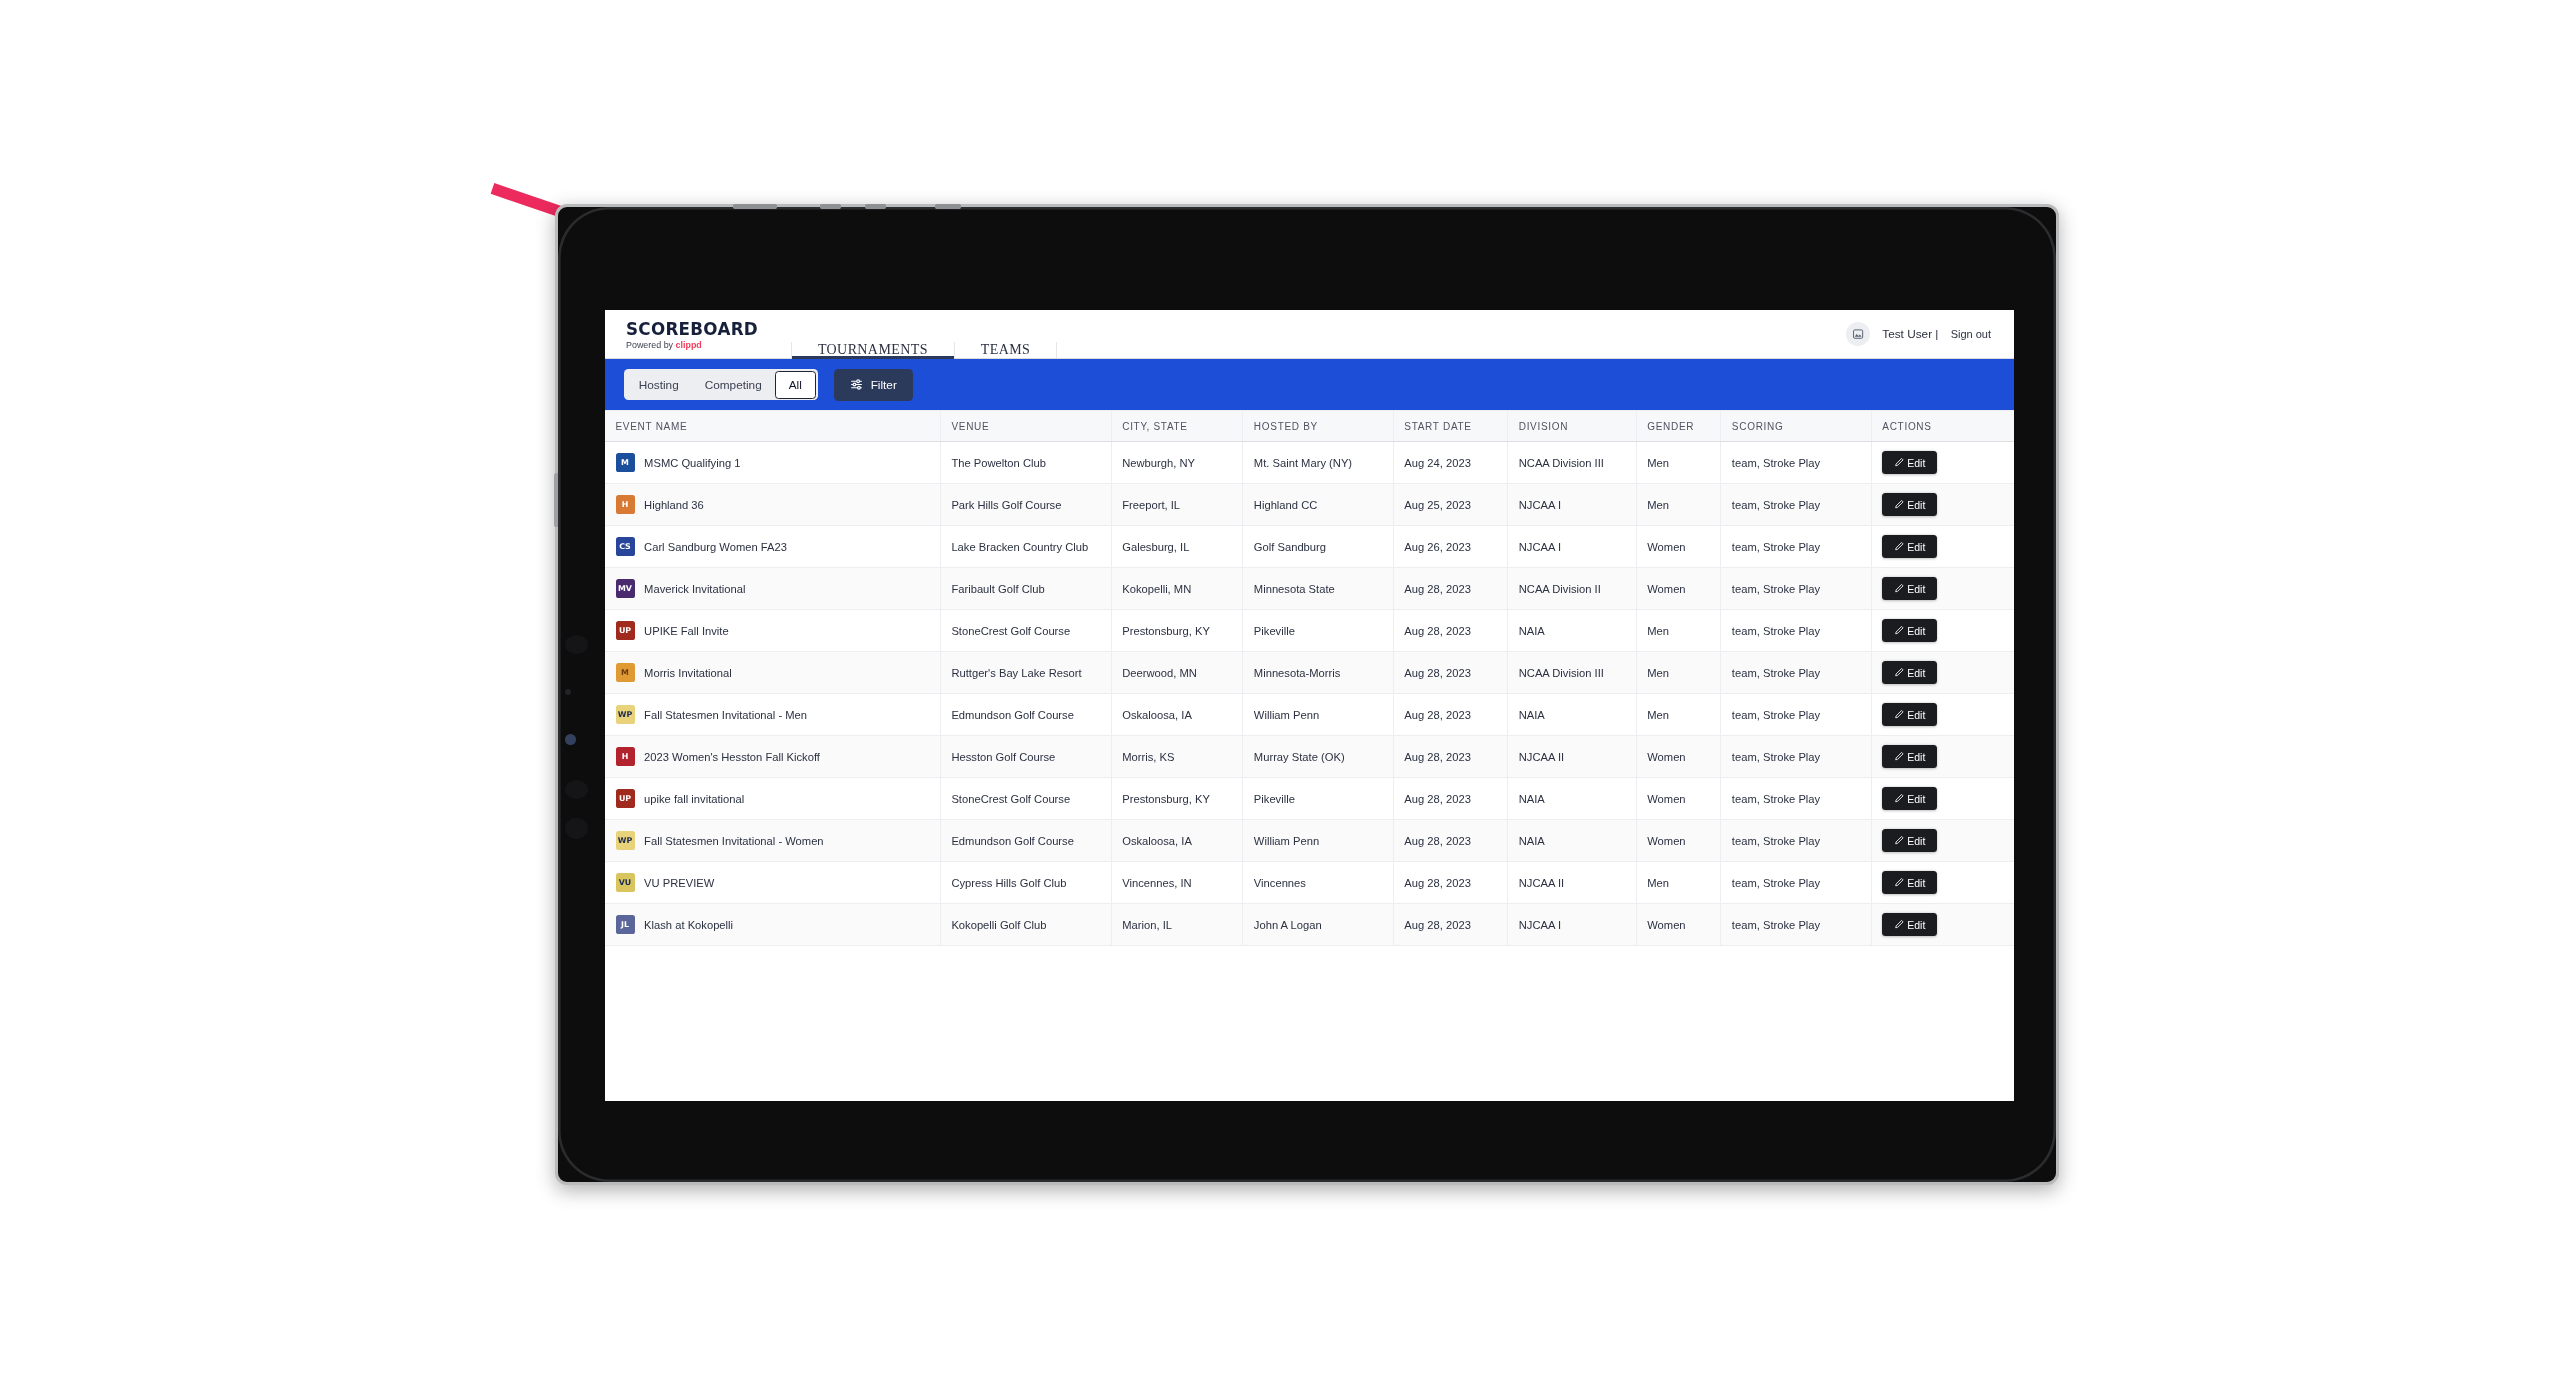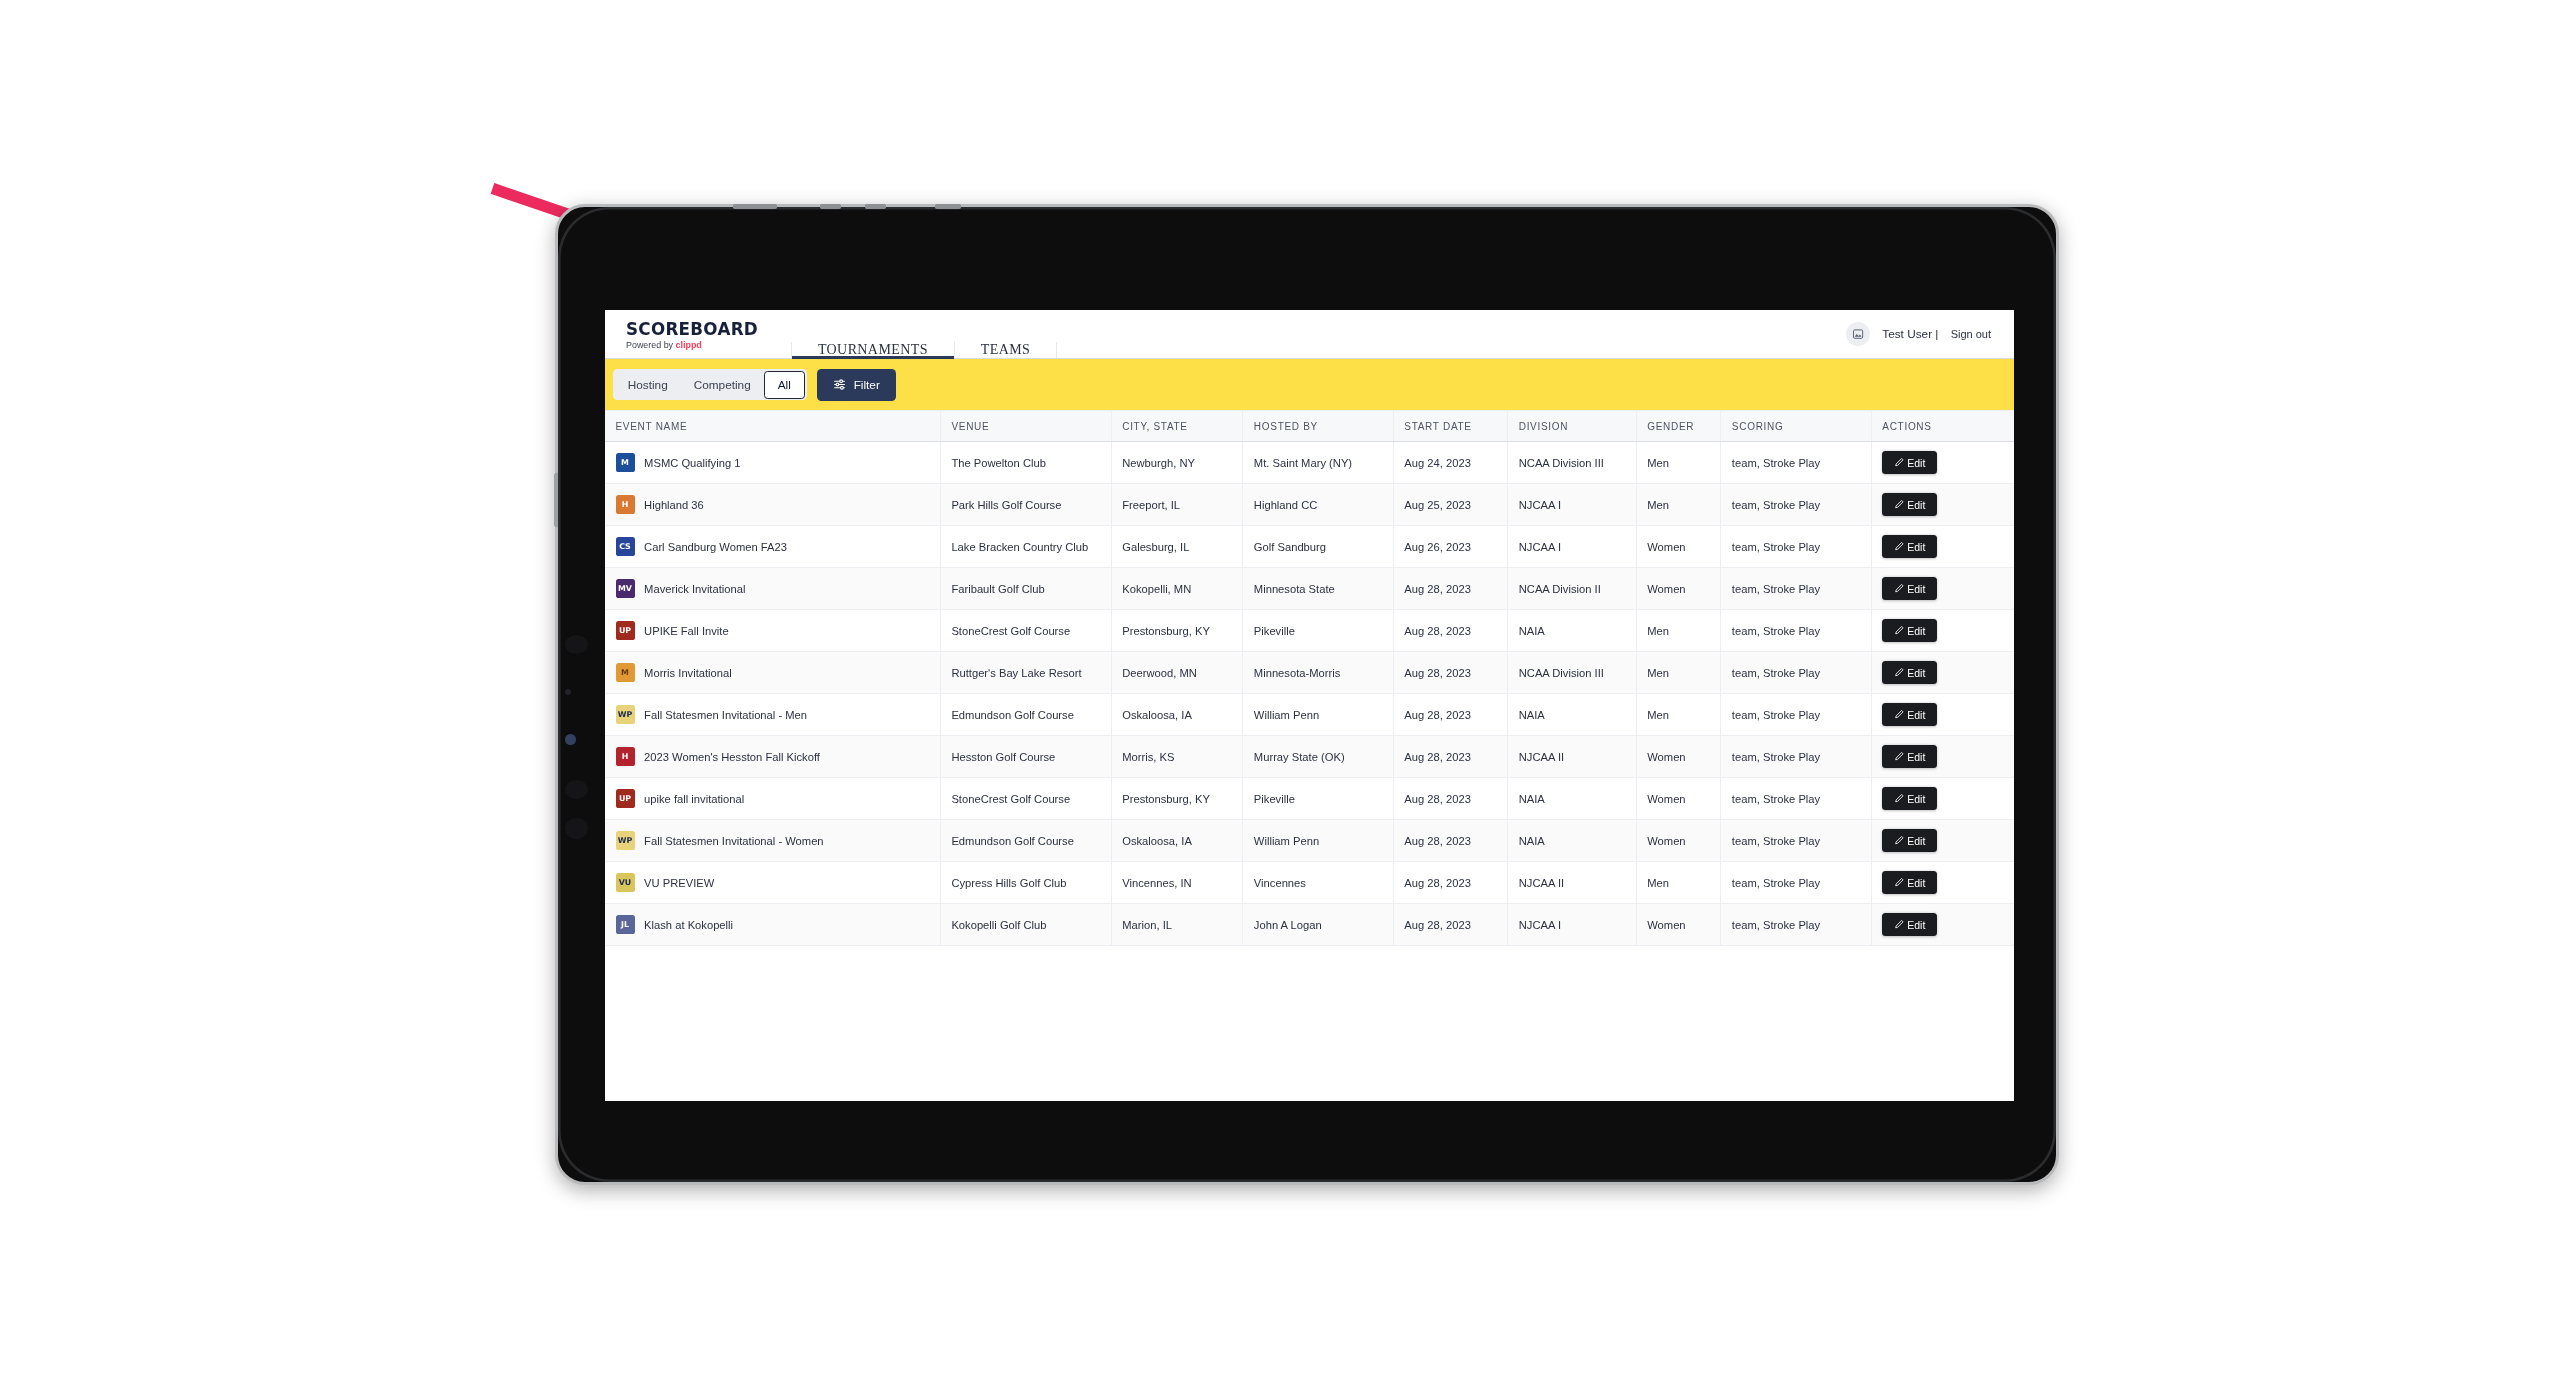--- a/index.html
+++ b/index.html
@@ -31,21 +31,21 @@
     overflow: visible;
     pointer-events: none;
   }
 
   
   .tablet {
     position: absolute;
     left: 555px; top: 204px;
     width: 1504px; height: 981px;
     background: #0d0d0e;
-    border-radius: 30px;
+    border-radius: 12px;
     border: 3.5px solid #b9babb;
     box-shadow: 0 5.2px 19px rgba(0,0,0,0.30);
   }
   .tablet-gloss {
     position: absolute; inset: 0;
     border-radius: 51px;
     box-shadow: inset 0 0 0 2.6px #2b2c2e;
     pointer-events: none;
   }
   
@@ -140,25 +140,25 @@
     background: #eceef1;
     display: flex; align-items: center; justify-content: center;
     color: #5d6475;
   }
   .user-name { font-size: 11.8px; color: #2b3141; }
   .signout { font-size: 11px; color: #2b3141; cursor: pointer; }
 
   
   .toolbar {
     height: 52px;
-    background: #fde047;
+    background: #1d4ed8;
     display: flex; align-items: center;
-    padding: 0 8px;
+    padding: 0 19px;
     border-bottom: 0.9px solid #eceef1;
-    gap: 0;
+    gap: 6px;
   }
   .segmented {
     display: flex; align-items: center;
     background: #eceef1;
     border-radius: 4.4px;
     height: 31px;
     padding: 0 1.7px;
   }
   .seg-item {
     padding: 0 13px; height: 28px;

